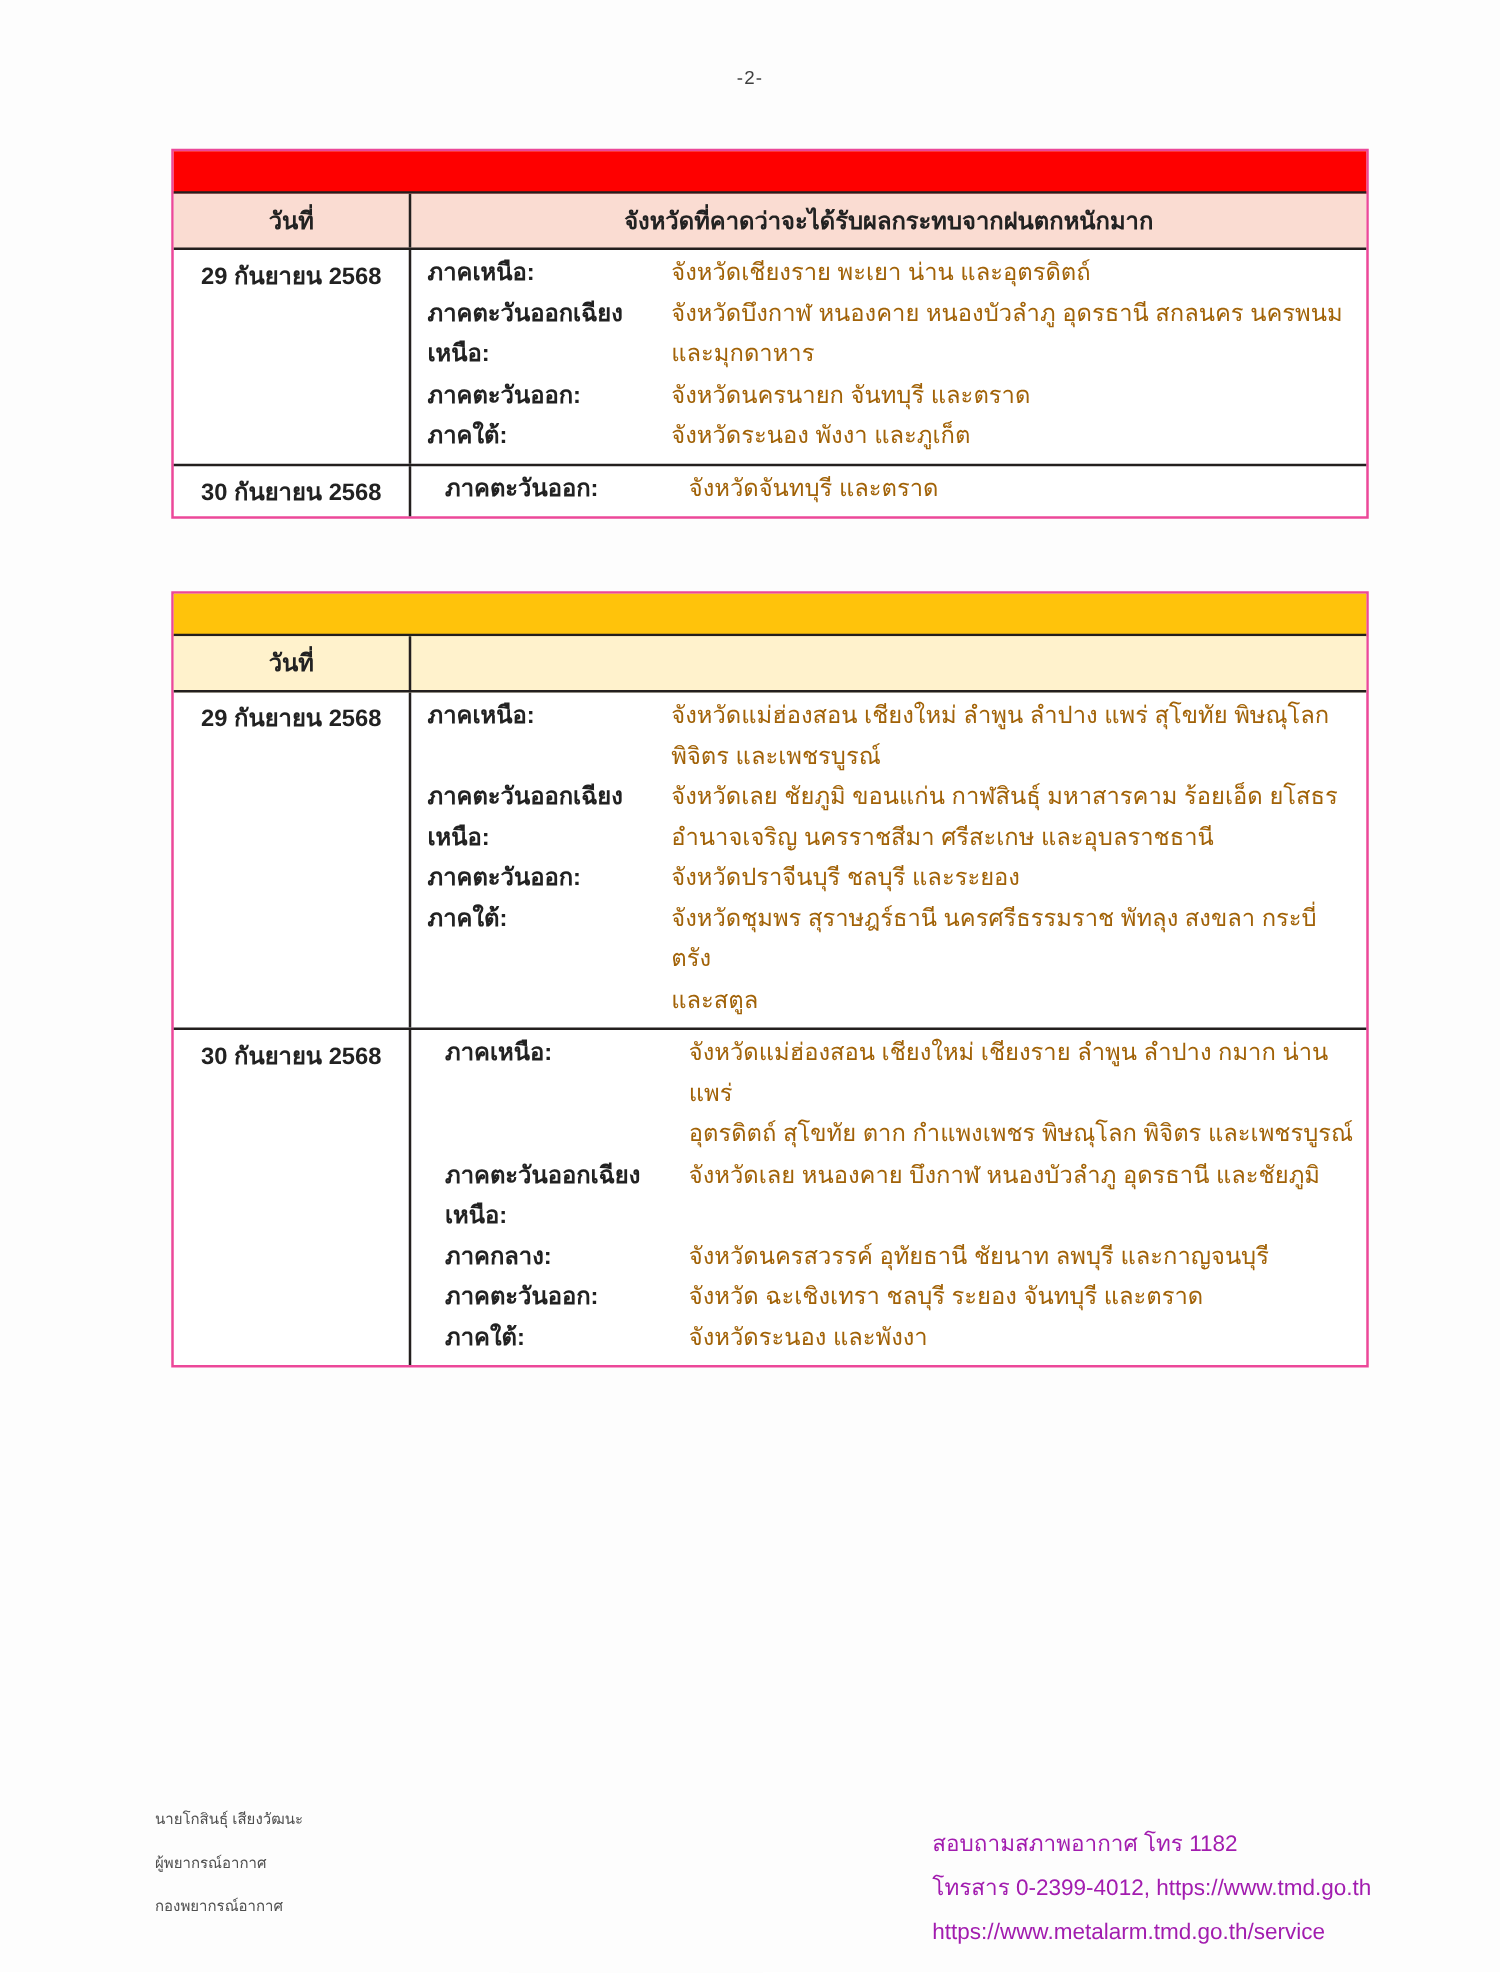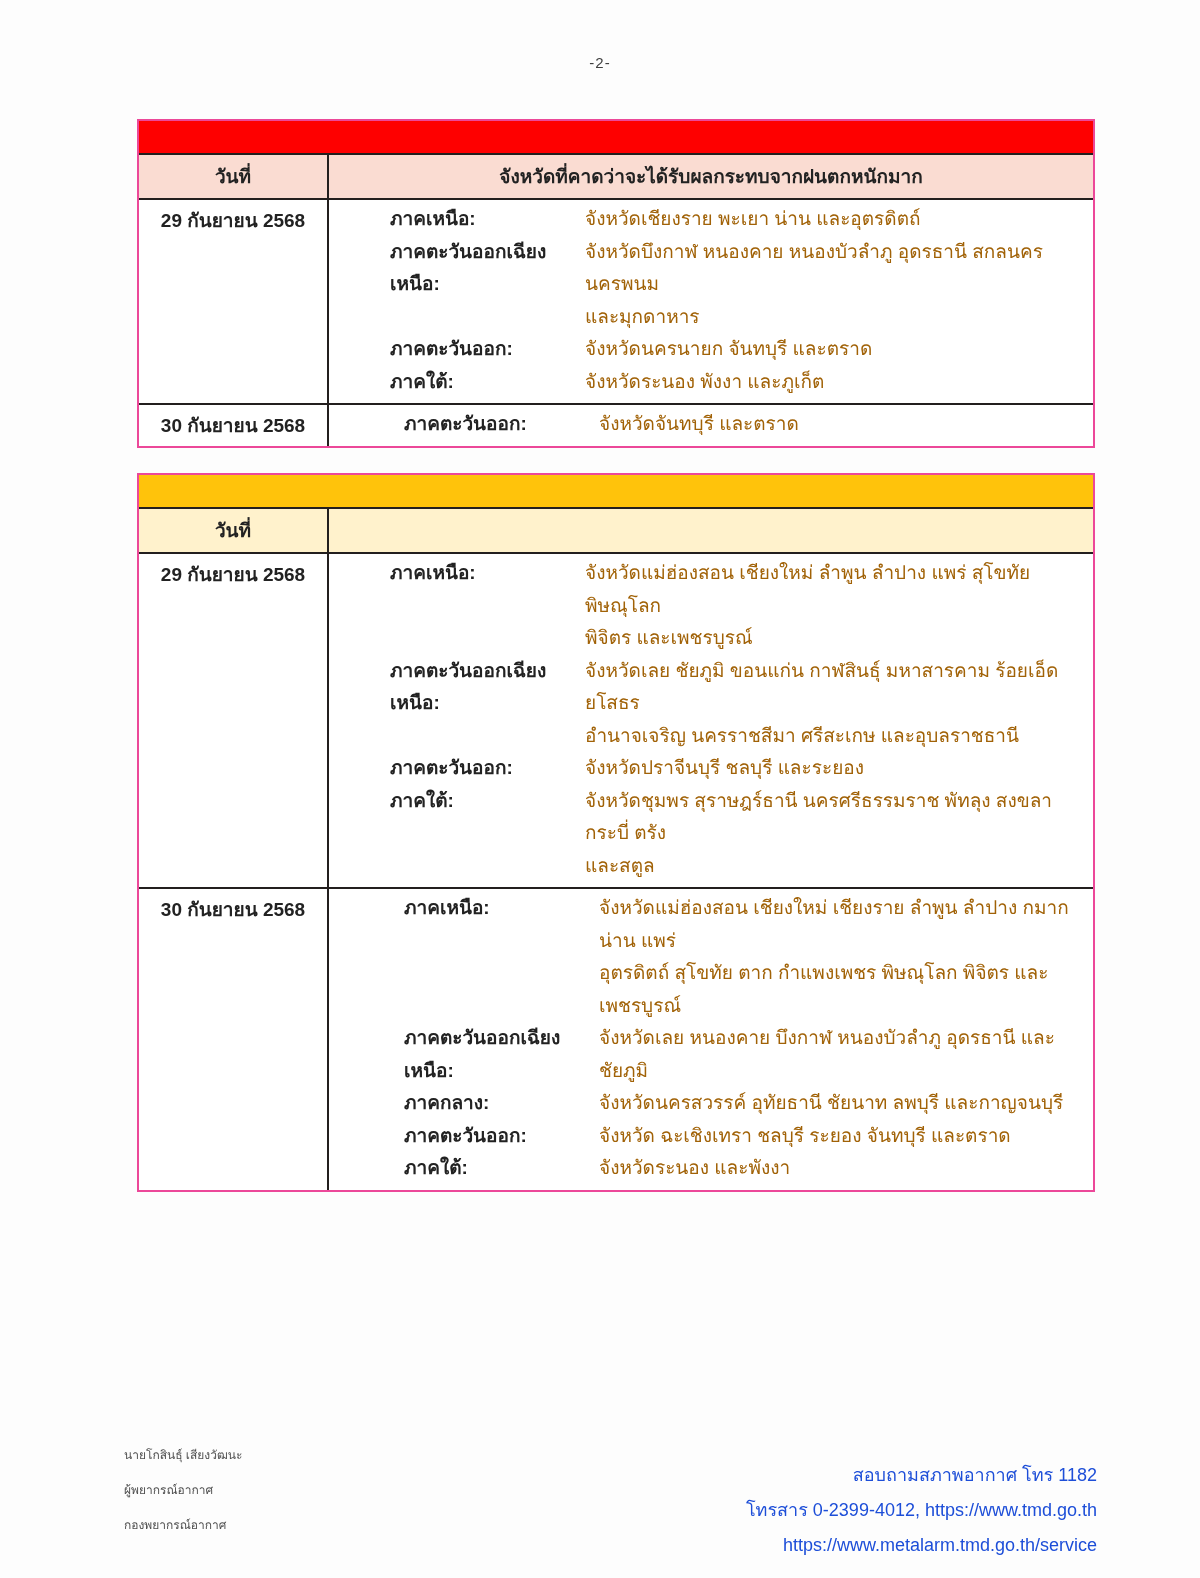--- a/index.html
+++ b/index.html
@@ -35,33 +35,32 @@
   .dcell {
     width:190px; border-right:2px solid #231f1e; box-sizing:border-box;
     text-align:center; font-weight:bold; padding-top:5px; color:#222222;
   }
   .ccell { flex:1; padding:3px 0 5px; }
   .region { display:flex; }
   .rlabel {
     width:208px; padding-left:13px; box-sizing:border-box;
     font-weight:bold; line-height:32.5px; color:#222222;
     flex-shrink:0;
-    margin-left:48px;
   }
   .rprov {
     flex:1; line-height:32.5px; white-space:pre-line;
     padding-right:8px; color:#a16207;
   }
   .footer-left {
     position:absolute; left:124px; top:1438px;
     font-size:12px; line-height:35px; color:#4f4f4f;
   }
   .footer-right {
     position:absolute; right:103px; top:1458px;
-    font-size:18px; line-height:35px; color:#1d4ed8; text-align:right;
+    font-size:18px; line-height:35px; color:#a21caf; 
   }
 </style>
 </head>
 <body>
 
 <div class="page">
 
   <div class="pagenum">-2-</div>
 
   <div class="wtable" style="top:119px">

